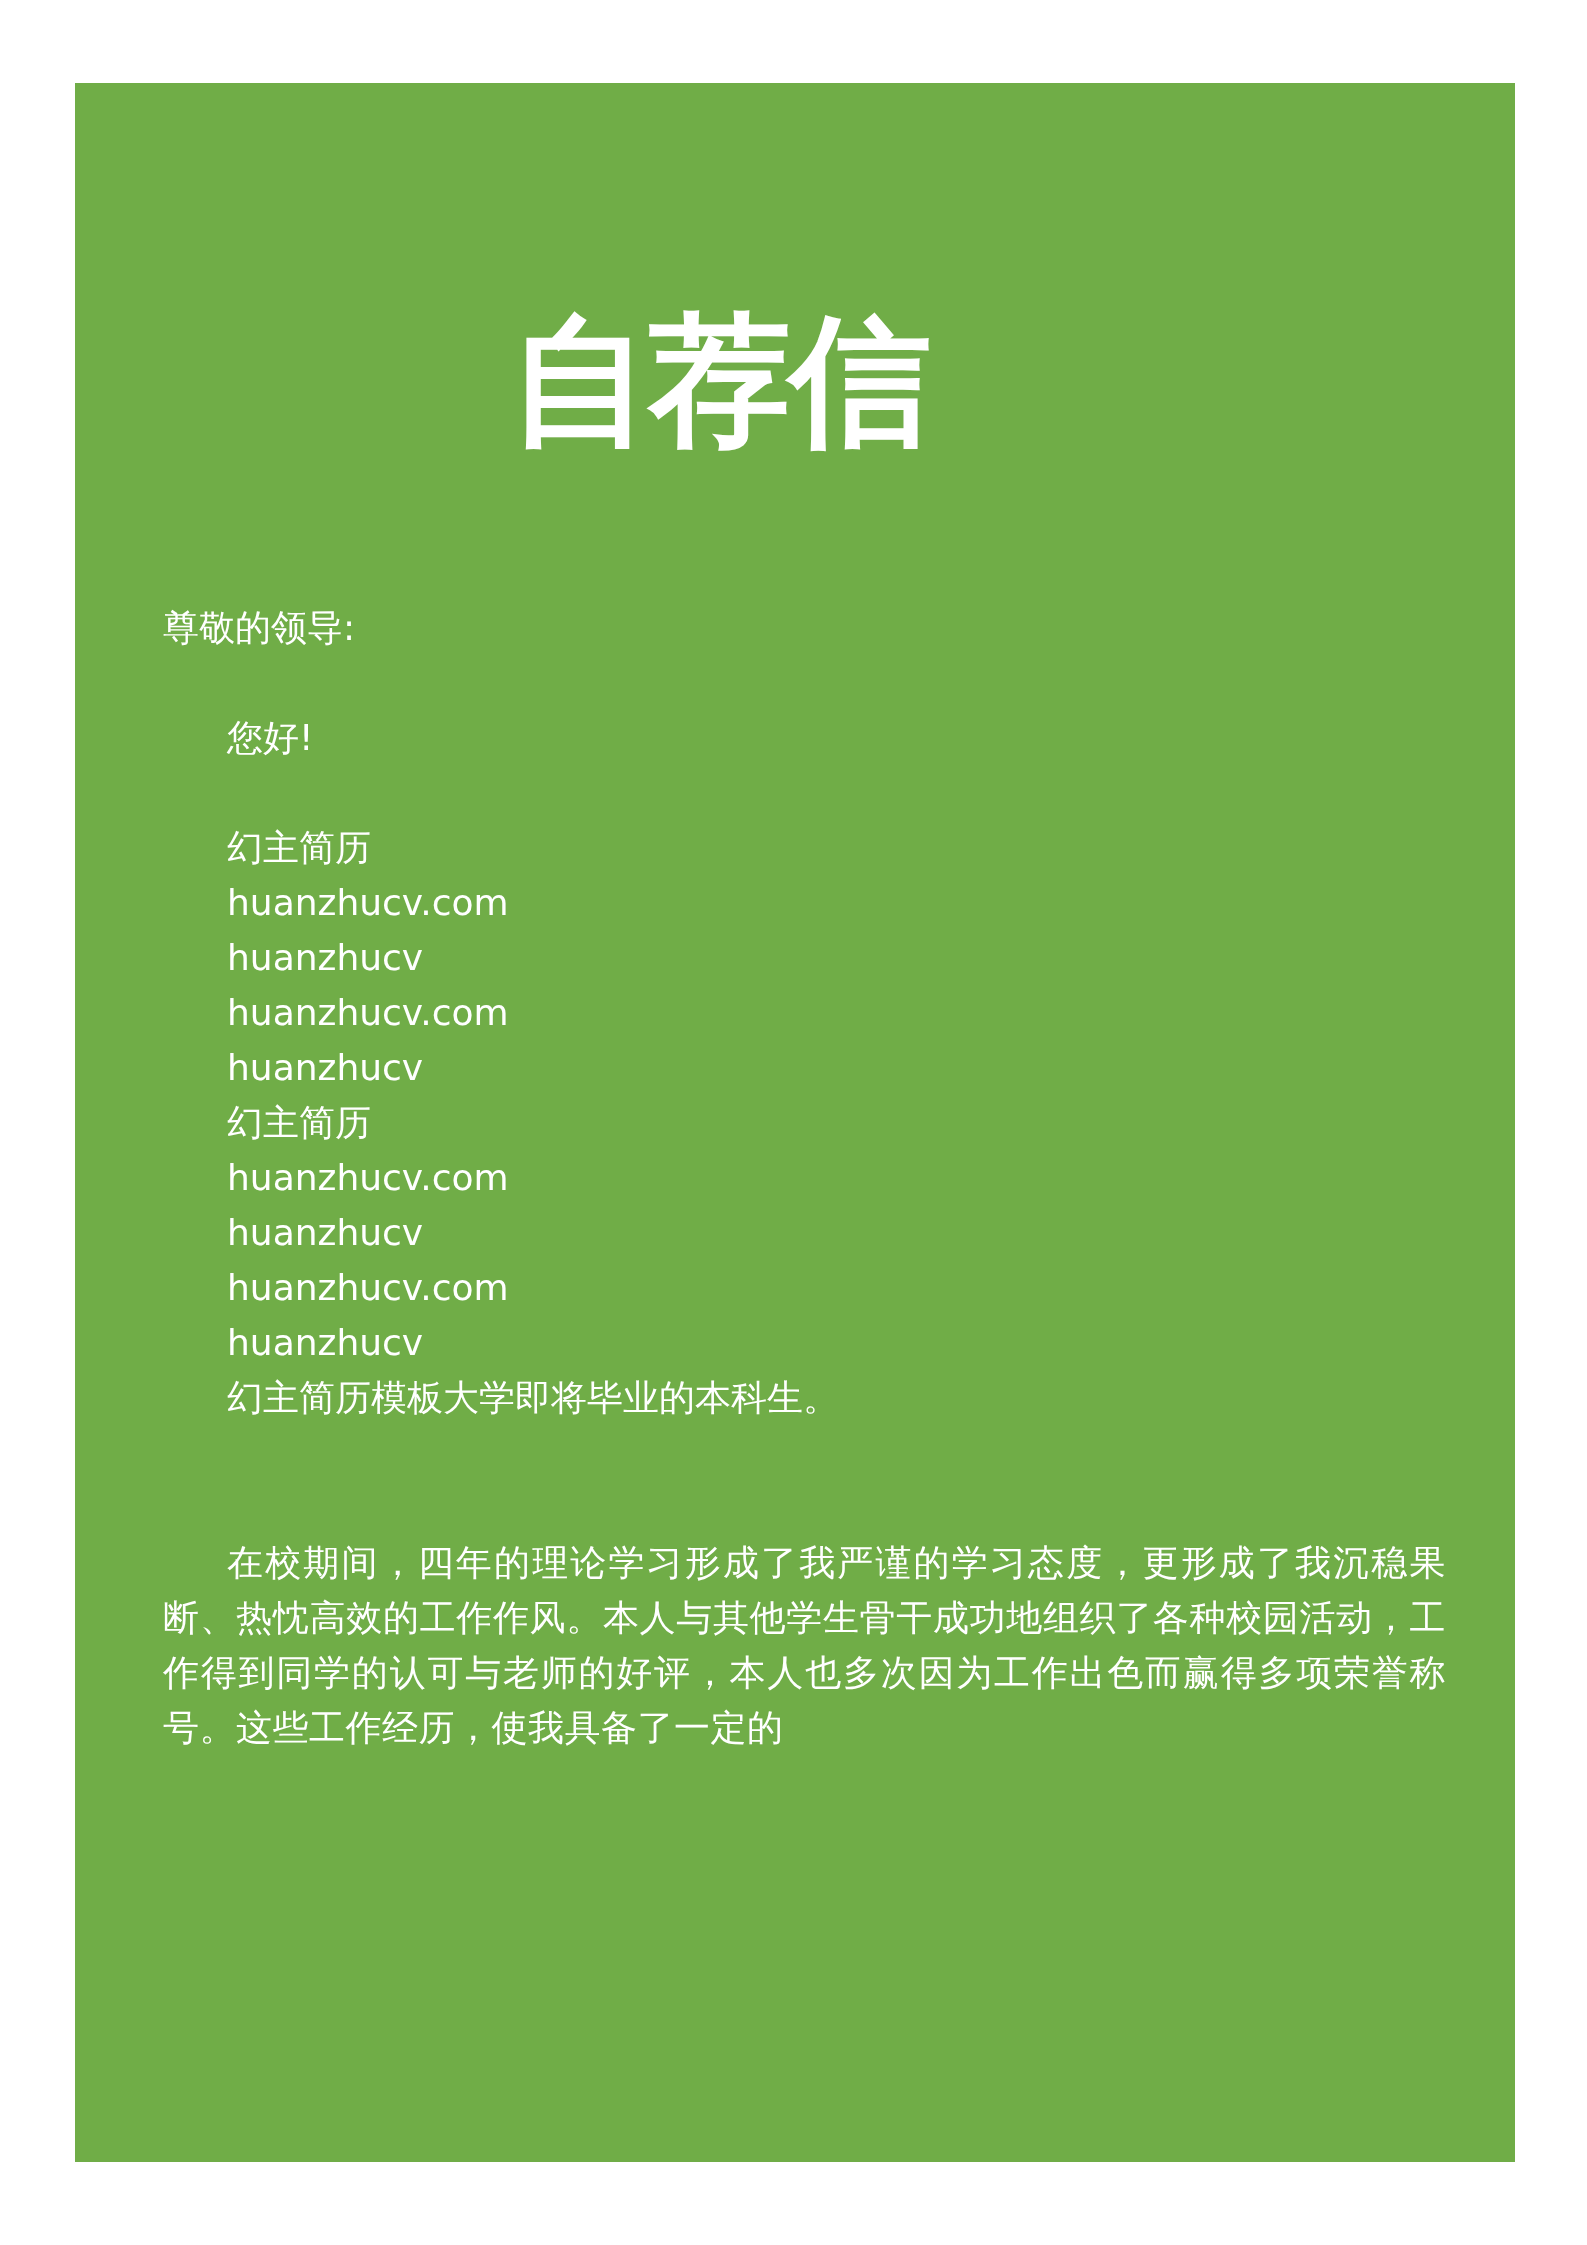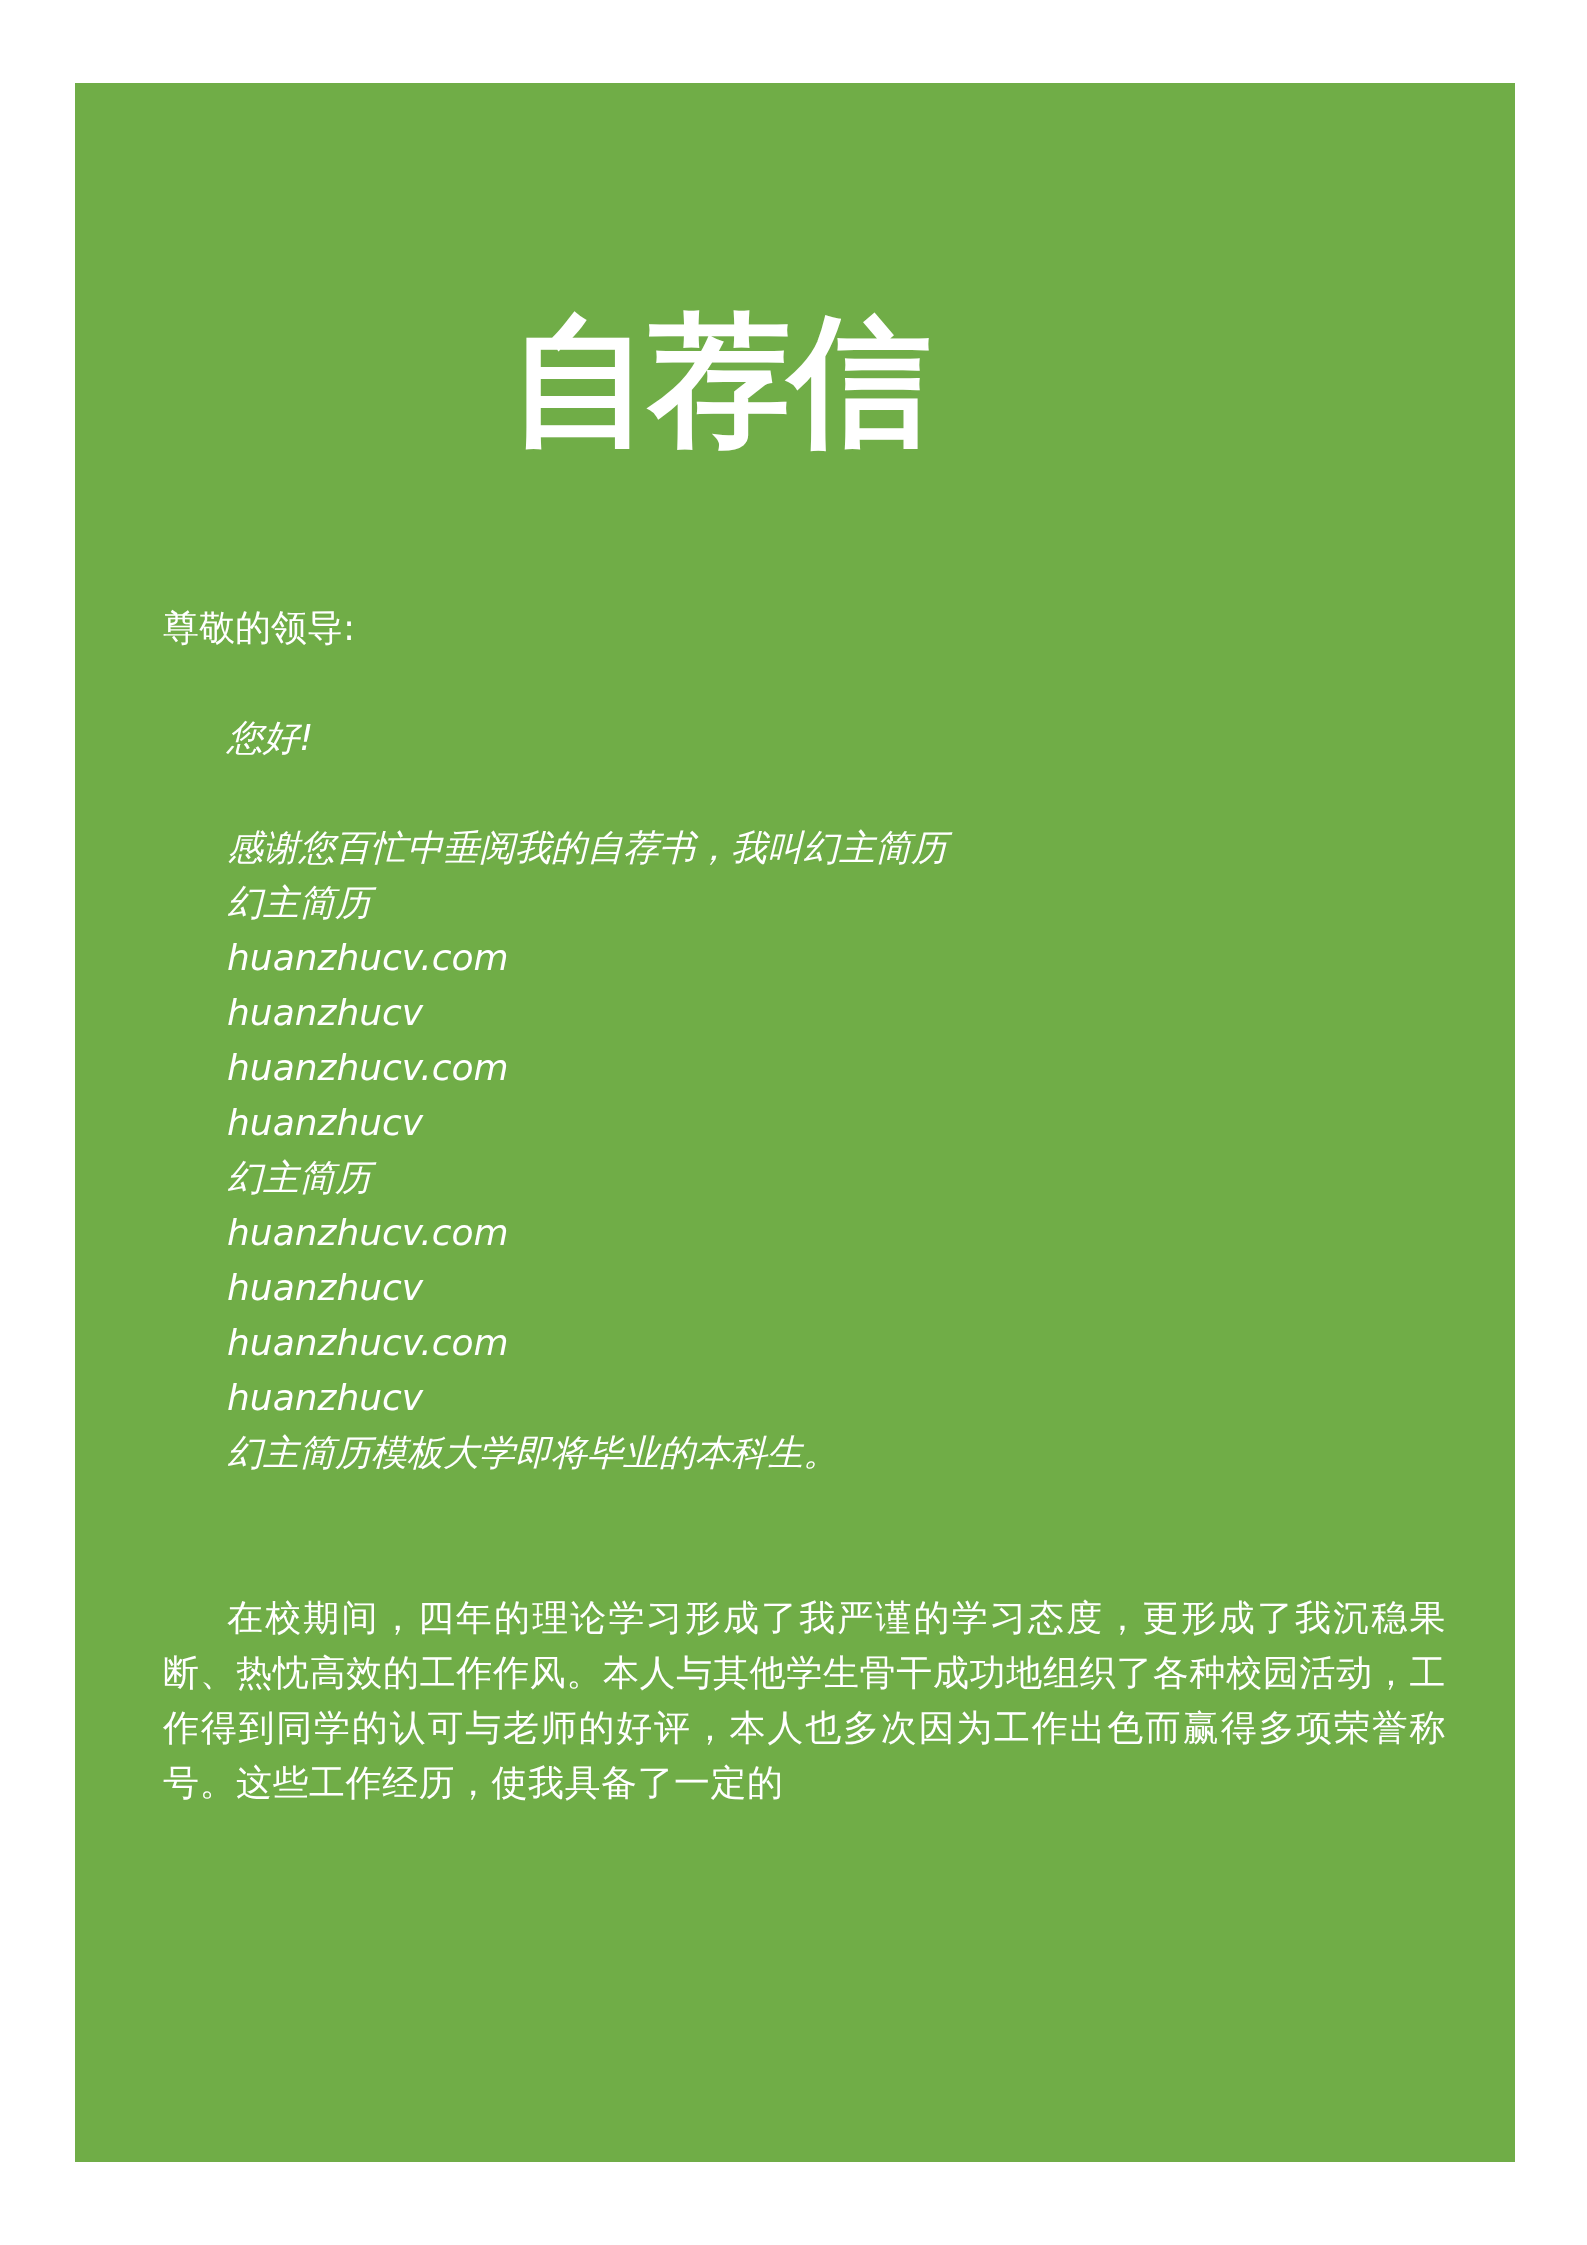--- a/index.html
+++ b/index.html
@@ -44,21 +44,20 @@
     line-height: 55px;
   }
   .line {
     display: block;
     height: 55px;
     white-space: nowrap;
     overflow: visible;
   }
   .indent {
     padding-left: 64px;
-    font-style: italic;
   }
   .blank {
     height: 55px;
   }
   .para {
     display: block;
     text-indent: 64px;
     text-align: justify;
     word-break: break-all;
     letter-spacing: 0.5px;
@@ -70,21 +69,20 @@
 <div class="page-card"></div>
 
 <div class="title">自荐信</div>
 
 <div class="letter">
   <span class="line">尊敬的领导:</span>
   <div class="blank"></div>
   <span class="line indent">您好!</span>
   <div class="blank"></div>
 
-  <span class="line indent">感谢您百忙中垂阅我的自荐书，我叫幻主简历</span>
   <span class="line indent">幻主简历</span>
   <span class="line indent">huanzhucv.com</span>
   <span class="line indent">huanzhucv</span>
   <span class="line indent">huanzhucv.com</span>
   <span class="line indent">huanzhucv</span>
   <span class="line indent">幻主简历</span>
   <span class="line indent">huanzhucv.com</span>
   <span class="line indent">huanzhucv</span>
   <span class="line indent">huanzhucv.com</span>
   <span class="line indent">huanzhucv</span>

